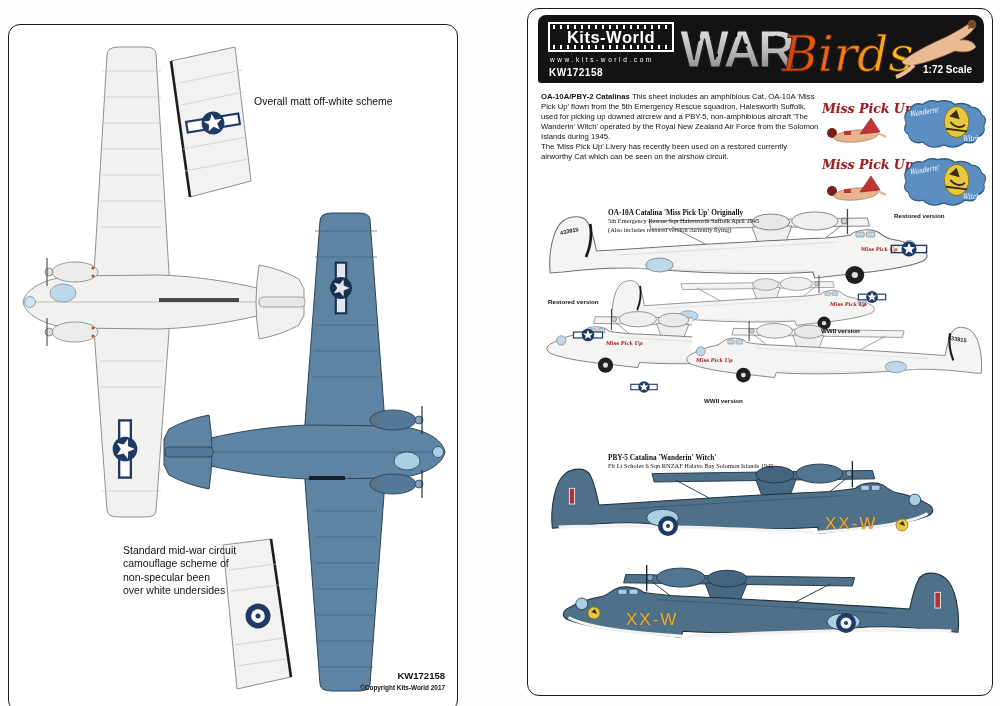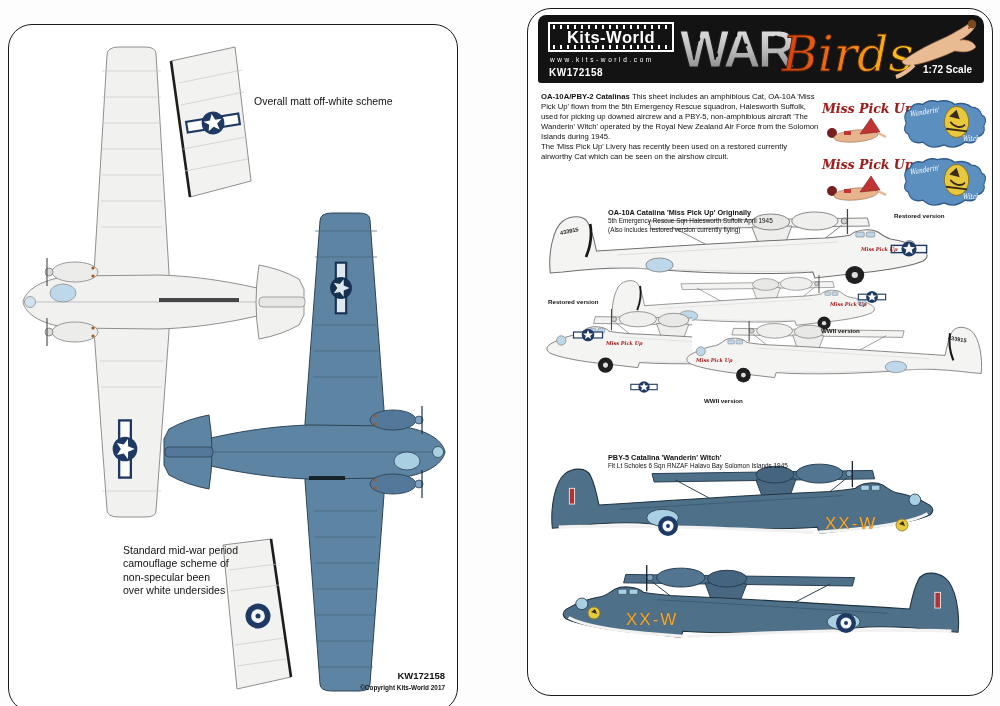--- a/index.html
+++ b/index.html
@@ -1,19 +1,19 @@
 <!DOCTYPE html>
 <html><head>
 <meta charset="utf-8">
 <style>
   *{margin:0;padding:0;box-sizing:border-box}
   html,body{width:1000px;height:706px;background:#fdfdfd;overflow:hidden;
     font-family:"Liberation Sans",sans-serif;}
   #stage{position:relative;width:1000px;height:706px;background:#fdfdfd;}
-  .page{position:absolute;background:#fff;border:1.6px solid #1a1a1a;border-radius:24px;}
+  .page{position:absolute;background:#fff;border:1.6px solid #1a1a1a;border-radius:12px;}
   #left-page{left:8px;top:24px;width:450px;height:688px;}
   #right-page{left:527px;top:8px;width:466px;height:688px;}
   .abs{position:absolute;}
   .note{font-size:10.5px;color:#111;line-height:1.28;}
   .sheet-code-left{font-size:9.5px;font-weight:bold;color:#111;text-align:right;}
   .copyright{font-size:6.4px;font-weight:bold;color:#111;text-align:right;}
 
   
   .header-bar{position:absolute;left:10px;top:6px;width:446px;height:68px;background:#131313;
     border-radius:8px 10px 3px 3px;}
@@ -30,21 +30,21 @@
 
   
   .intro{position:absolute;left:13px;top:83px;width:278px;font-size:7.7px;line-height:1.3;color:#111;}
   .intro b{font-weight:bold}
 
   
   .script-red{position:absolute;font-family:"DejaVu Serif",serif;font-style:italic;font-weight:bold;
     color:#9b1c1c;font-size:12.5px;white-space:nowrap;text-shadow:.4px .4px 0 #e7c9c9;}
 
   
-  .caption{position:absolute;color:#111;}
+  .caption{position:absolute;color:#111;font-family:Liberation Serif, serif;}
   .cap-title{font-size:7.3px;font-weight:bold;line-height:1.3;}
   .cap-sub{font-size:6.4px;line-height:1.3;}
   .ver-label{position:absolute;font-size:6.2px;font-weight:bold;color:#111;white-space:nowrap;}
   .serial{position:absolute;font-size:5.6px;font-weight:bold;color:#222;white-space:nowrap;}
   .noseart{position:absolute;font-family:"DejaVu Serif",serif;font-style:italic;font-weight:bold;
     font-size:5px;color:#a11616;white-space:nowrap;}
   .sqcode{position:absolute;font-size:17px;font-weight:normal;color:#eda838;letter-spacing:2px;
     text-shadow:0 0 1px #7a5510;white-space:nowrap;}
   svg{display:block}
 </style>
@@ -134,21 +134,21 @@
           <circle r="10" fill="#1e3a64"></circle>
             <circle r="5.5" fill="#f4f6f8"></circle>
             <circle r="2" fill="#1e3a64"></circle>
         </g>
       </g>
     </svg>
 
     <div class="abs note" style="left:245px;top:70px;width:170px">Overall matt off-white scheme</div>
 
     <div class="abs note" style="left:114px;top:519px;width:150px">
-      <div>Standard mid-war period</div>
+      <div>Standard mid-war circuit</div>
       <div>camouflage scheme of</div>
       <div>non-specular been</div>
       <div>over white undersides</div>
     </div>
 
     <div class="abs sheet-code-left" style="left:300px;top:645px;width:136px">KW172158</div>
     <div class="abs copyright" style="left:266px;top:659px;width:170px">©Copyright Kits-World 2017</div>
   </div>
 
   <div class="page" id="right-page">

